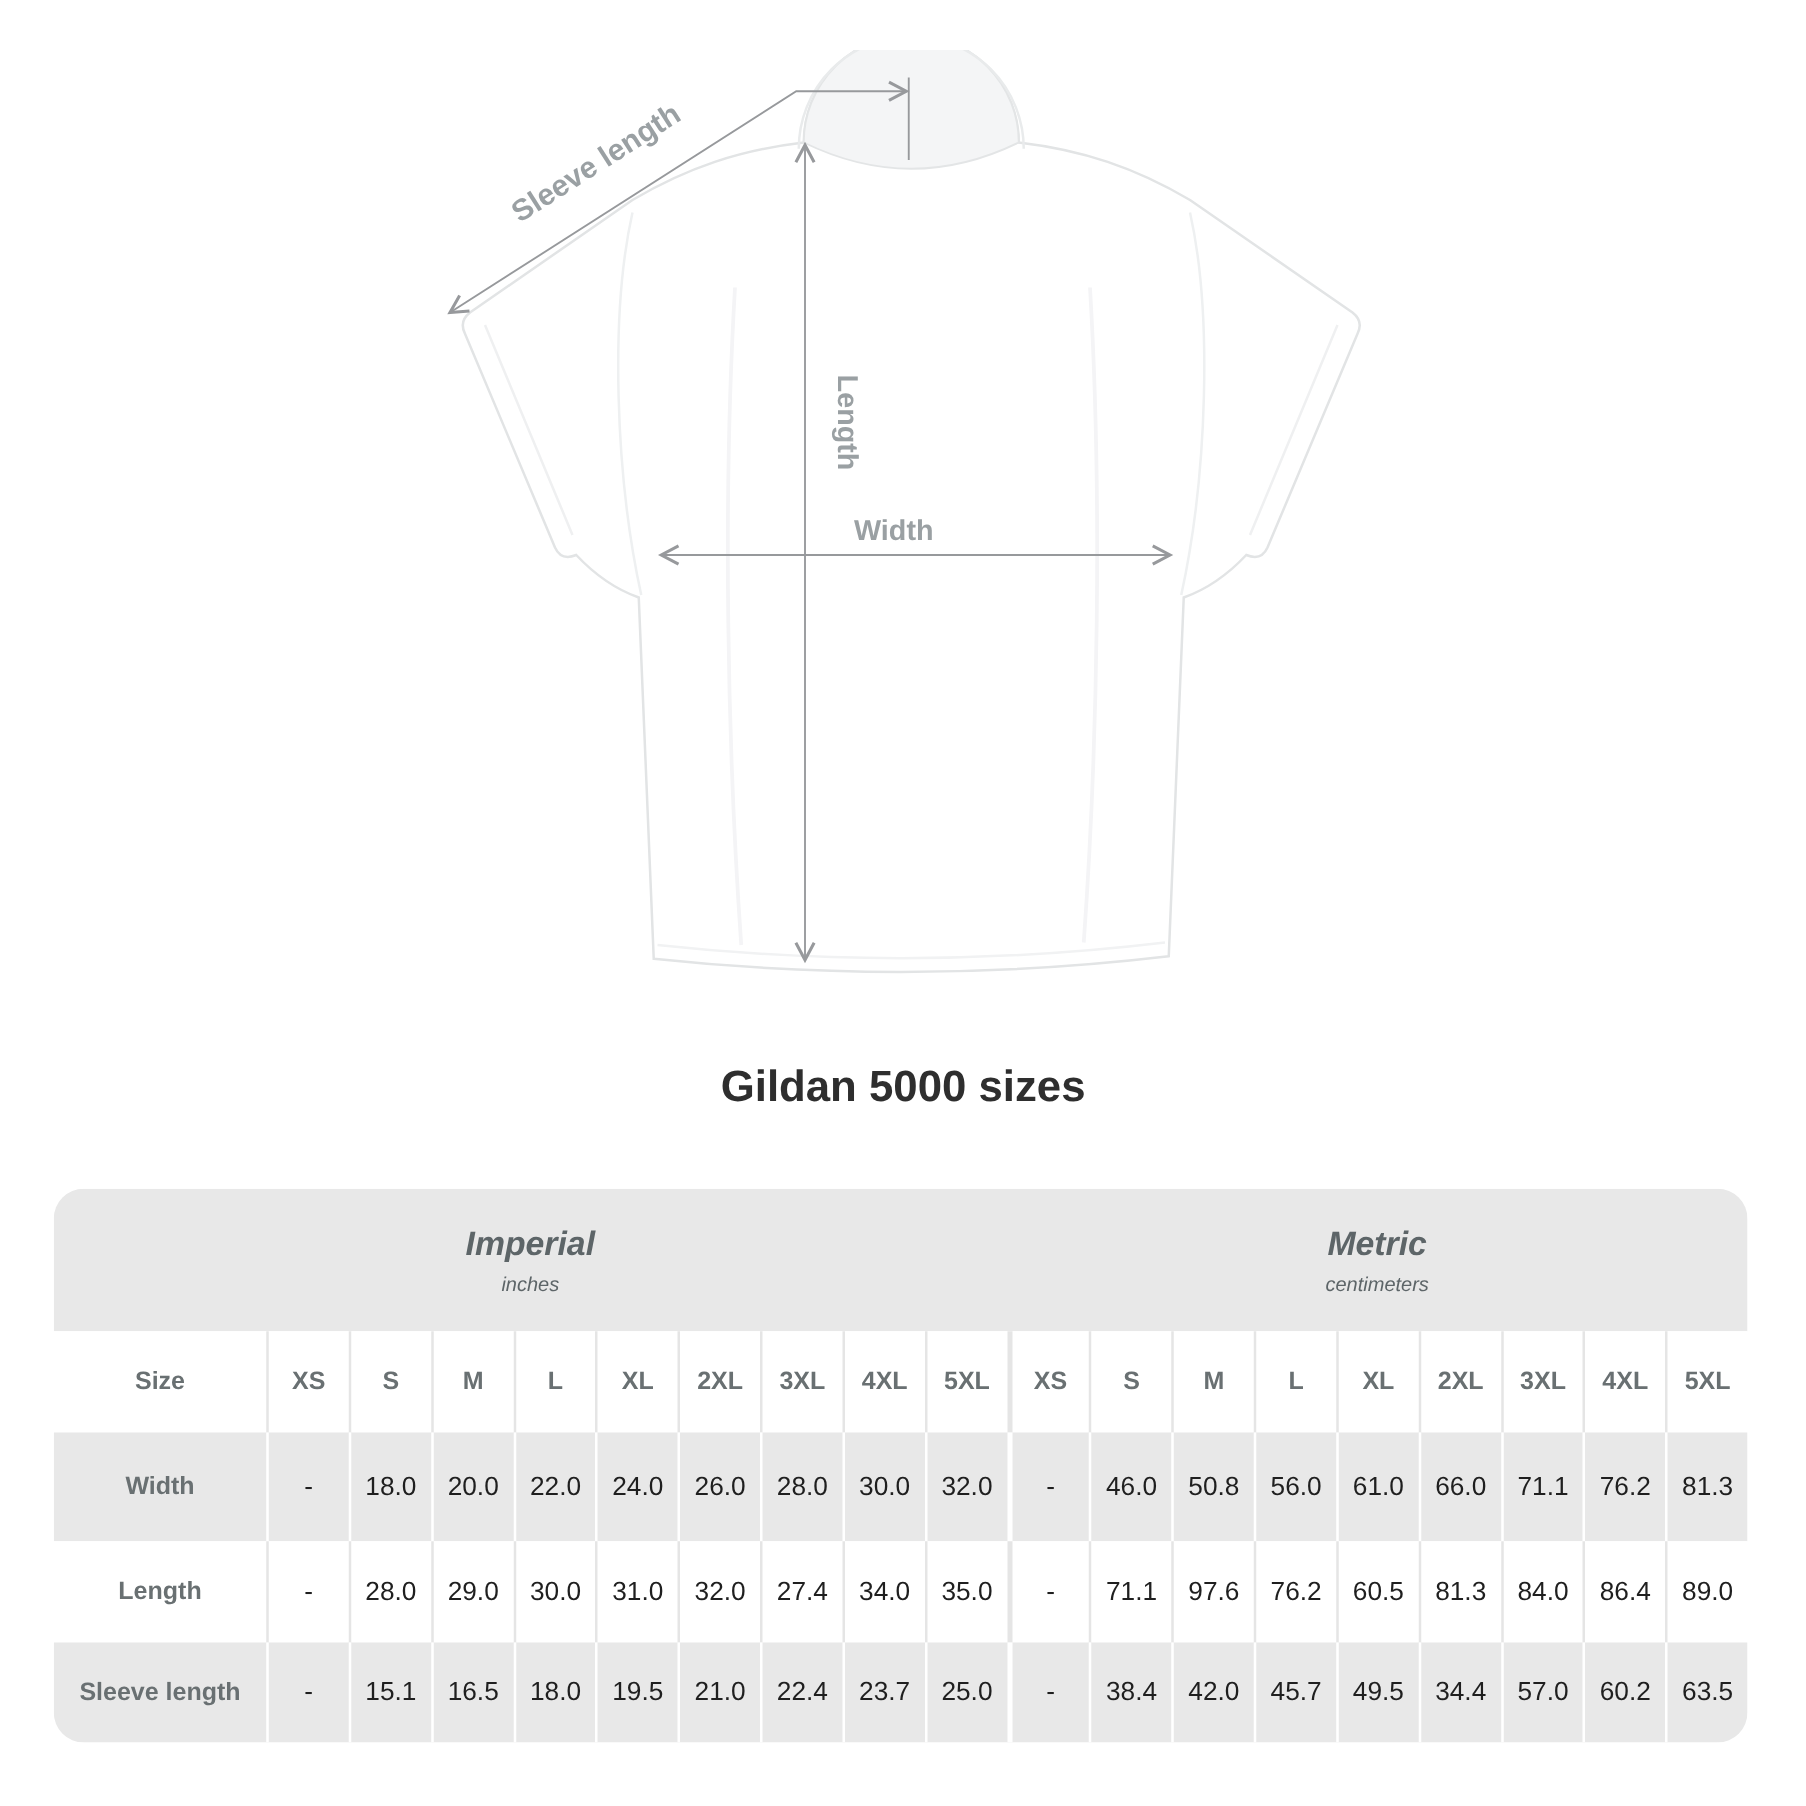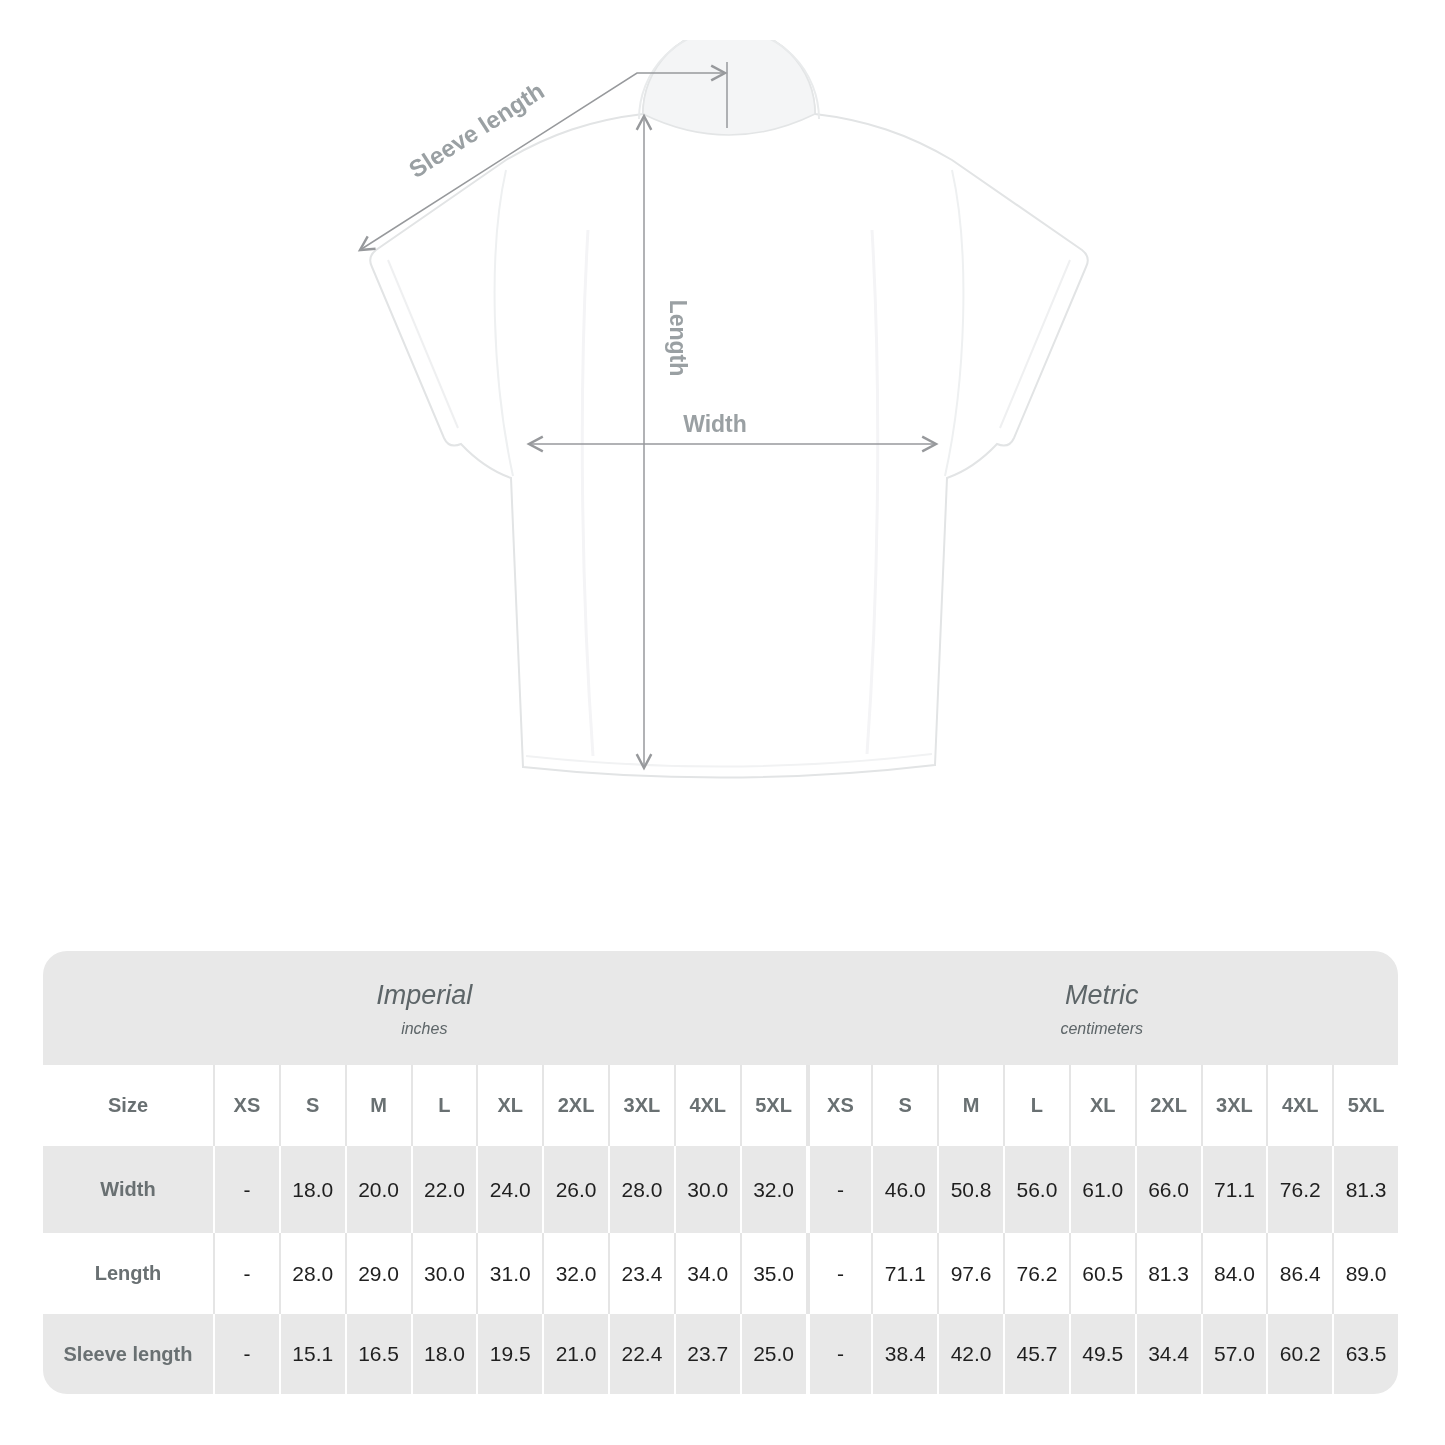--- a/index.html
+++ b/index.html
@@ -40,21 +40,21 @@
   .row-width{height:87px;}
   .row-length{height:81px;}
   .row-sleeve{height:80px;}
 
   .band-cell{
     display:flex;flex-direction:column;align-items:center;justify-content:center;
     gap:9px;padding-top:2px;
   }
   .band-cell.imperial{grid-column:1 / 11;}
   .band-cell.metric{grid-column:11 / 20;}
-  .sys-name{font-size:27px;font-weight:normal;font-style:italic;color:#5d6568;}
+  .sys-name{font-size:27px;font-weight:bold;font-style:italic;color:#5d6568;}
   .sys-unit{font-size:16px;font-style:italic;color:#5d6568;}
 
   .cell{
     display:flex;align-items:center;justify-content:center;
     font-size:21px;color:#1f1f1f;
   }
   .cell.hdr{font-weight:bold;font-size:20px;color:#697072;}
   .cell.label-cell{font-weight:bold;font-size:20px;color:#697072;}
   .trow .cell + .cell{border-left:2px solid var(--sep,#e5e5e5);}
   .trow .cell.sys-start{border-left-width:4px;}
@@ -110,20 +110,21 @@
         <path d="M 395,33 L 307,33 L 30,210" marker-start="url(#ah)" marker-end="url(#ah)"></path>
         <line x1="397" y1="22" x2="397" y2="88"></line>
       </g>
 
       <text class="ann-text" x="151" y="97" font-size="24" text-anchor="middle" transform="rotate(-32.6 151 97)">Sleeve length</text>
       <text class="ann-text" x="340" y="298" font-size="23" text-anchor="middle" transform="rotate(90 340 298)">Length</text>
       <text class="ann-text" x="385" y="392" font-size="23" text-anchor="middle">Width</text>
     </svg>
   </div>
 
+  <h1 class="chart-title">Gildan 5000 sizes</h1>
 
   <div class="size-table">
     <div class="trow row-band">
       <div class="band-cell imperial">
         <div class="sys-name">Imperial</div>
         <div class="sys-unit">inches</div>
       </div>
       <div class="band-cell metric">
         <div class="sys-name">Metric</div>
         <div class="sys-unit">centimeters</div>
@@ -175,21 +176,21 @@
         <div class="cell">81.3</div>
       </div>
     <div class="trow row-white row-length">
       <div class="cell label-cell">Length</div>
     <div class="cell">-</div>
         <div class="cell">28.0</div>
         <div class="cell">29.0</div>
         <div class="cell">30.0</div>
         <div class="cell">31.0</div>
         <div class="cell">32.0</div>
-        <div class="cell">23.4</div>
+        <div class="cell">27.4</div>
         <div class="cell">34.0</div>
         <div class="cell">35.0</div>
         <div class="cell sys-start">-</div>
         <div class="cell">71.1</div>
         <div class="cell">97.6</div>
         <div class="cell">76.2</div>
         <div class="cell">60.5</div>
         <div class="cell">81.3</div>
         <div class="cell">84.0</div>
         <div class="cell">86.4</div>

